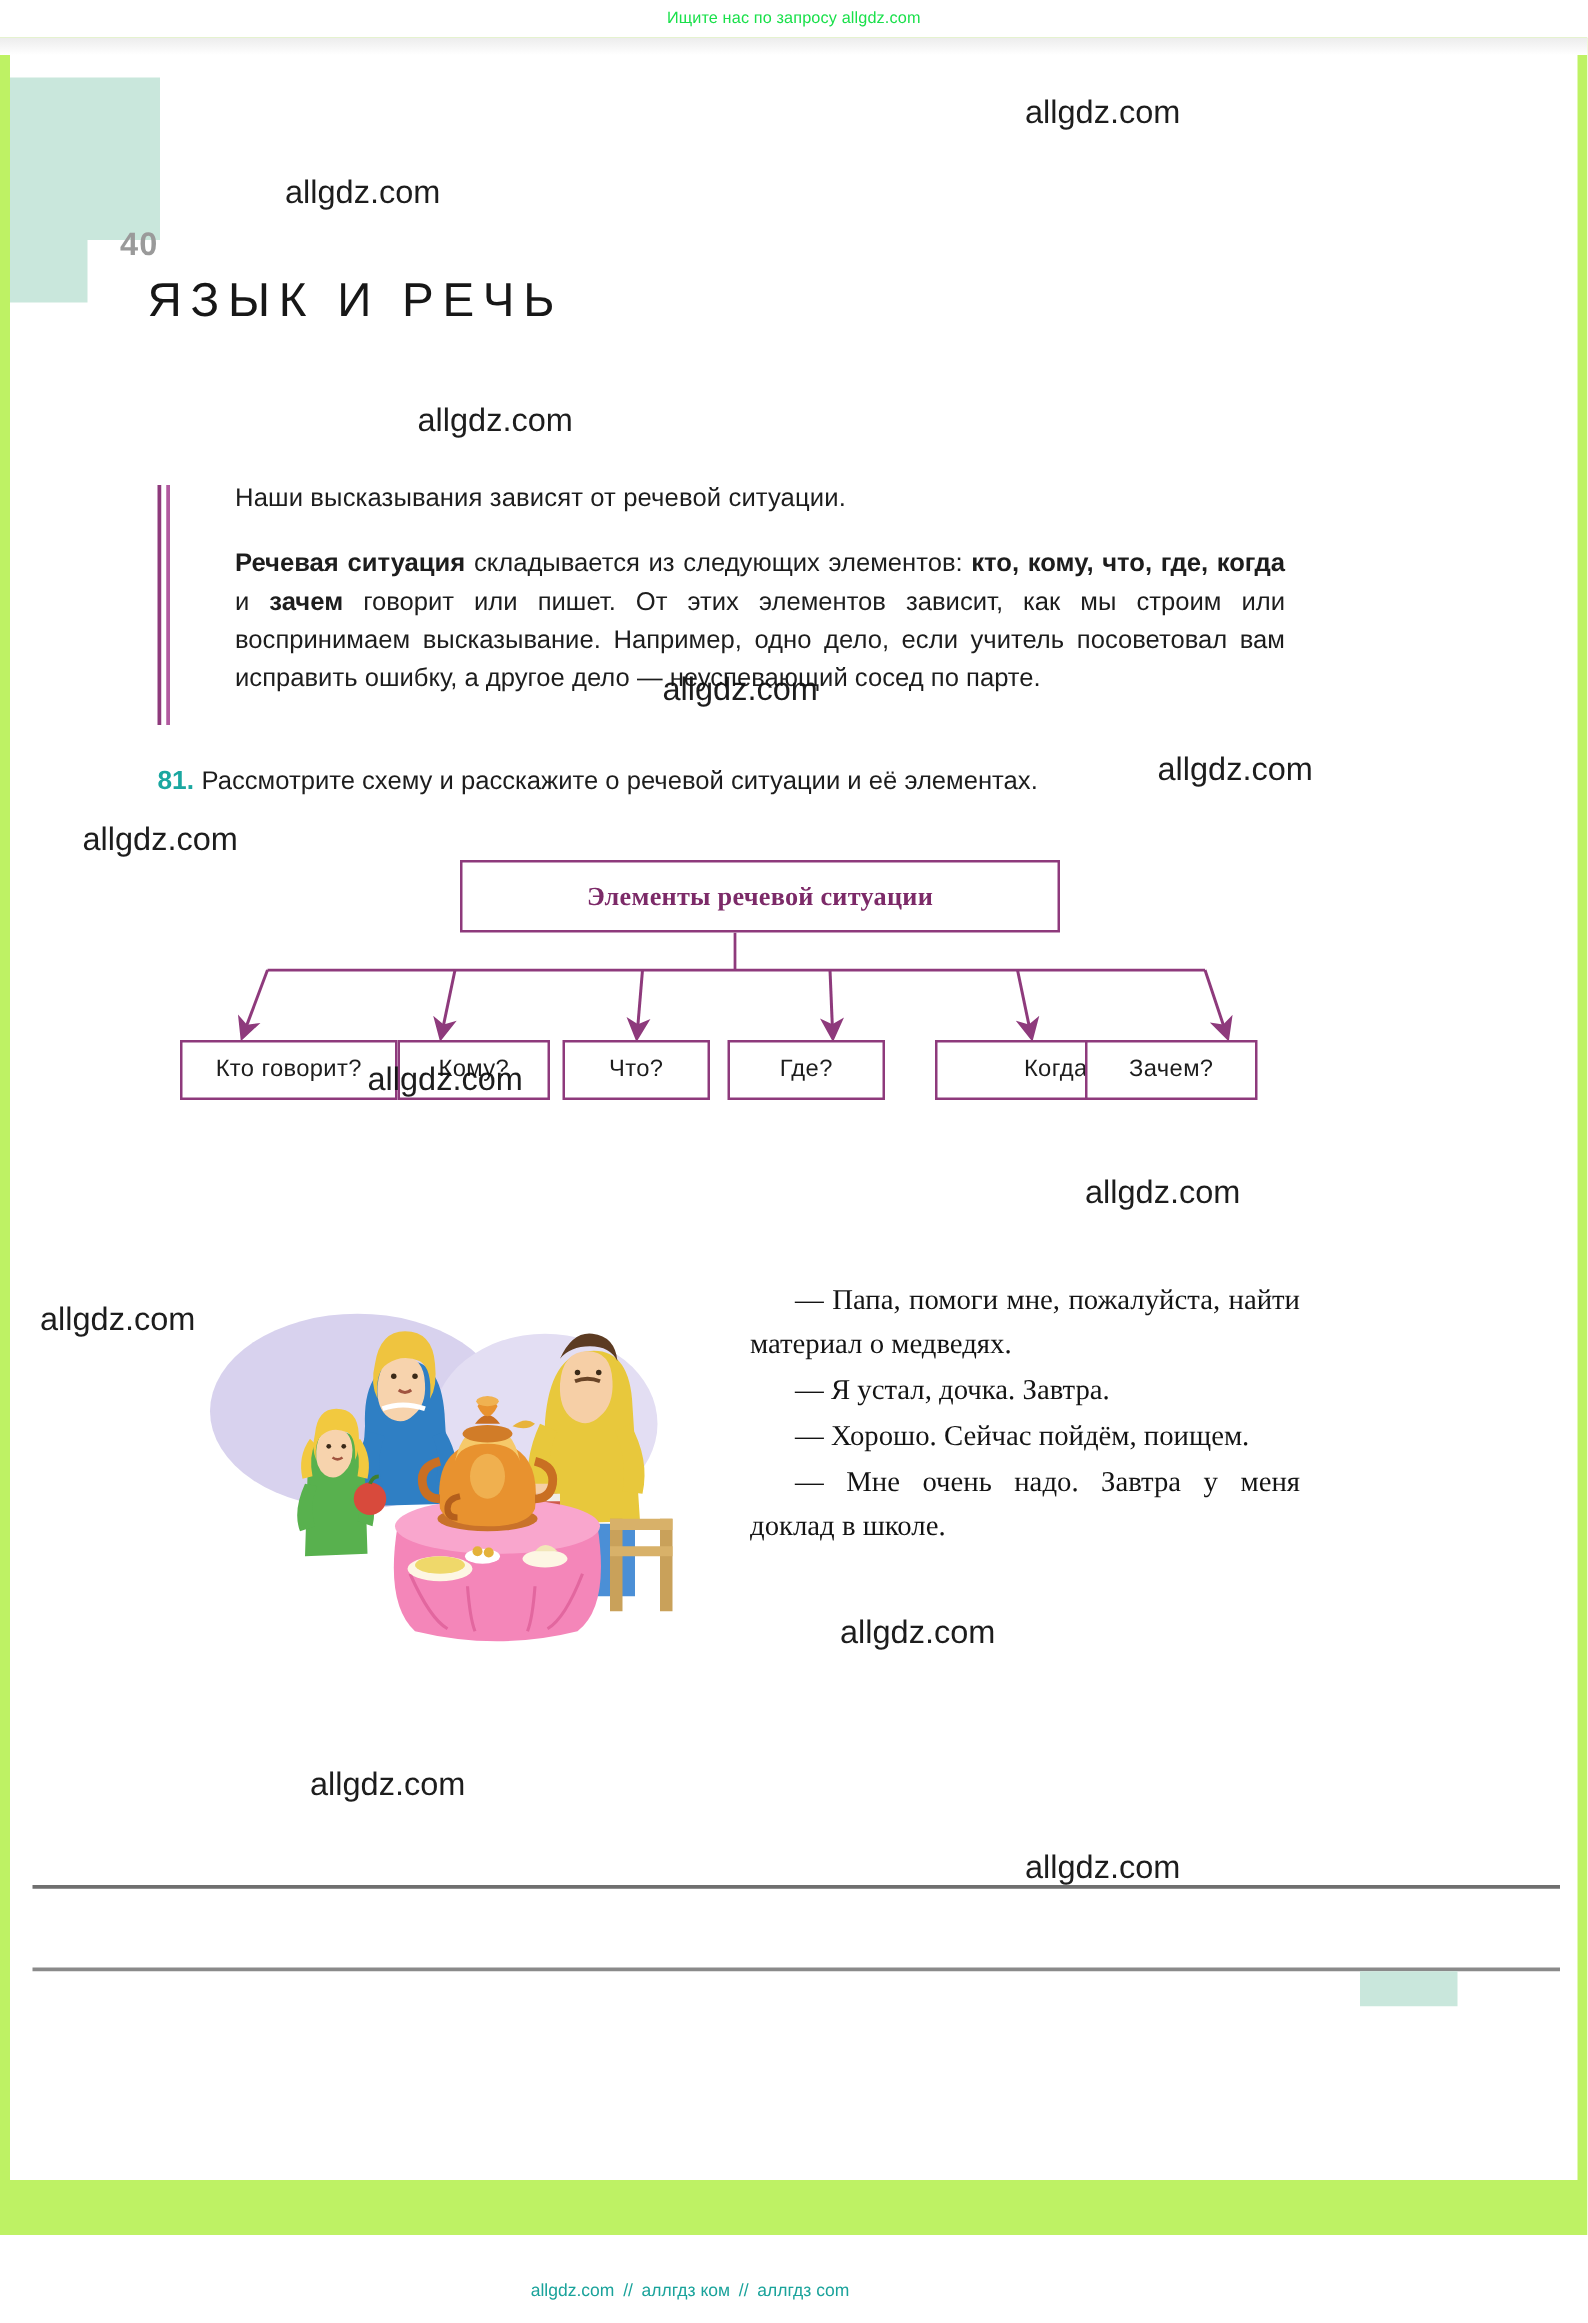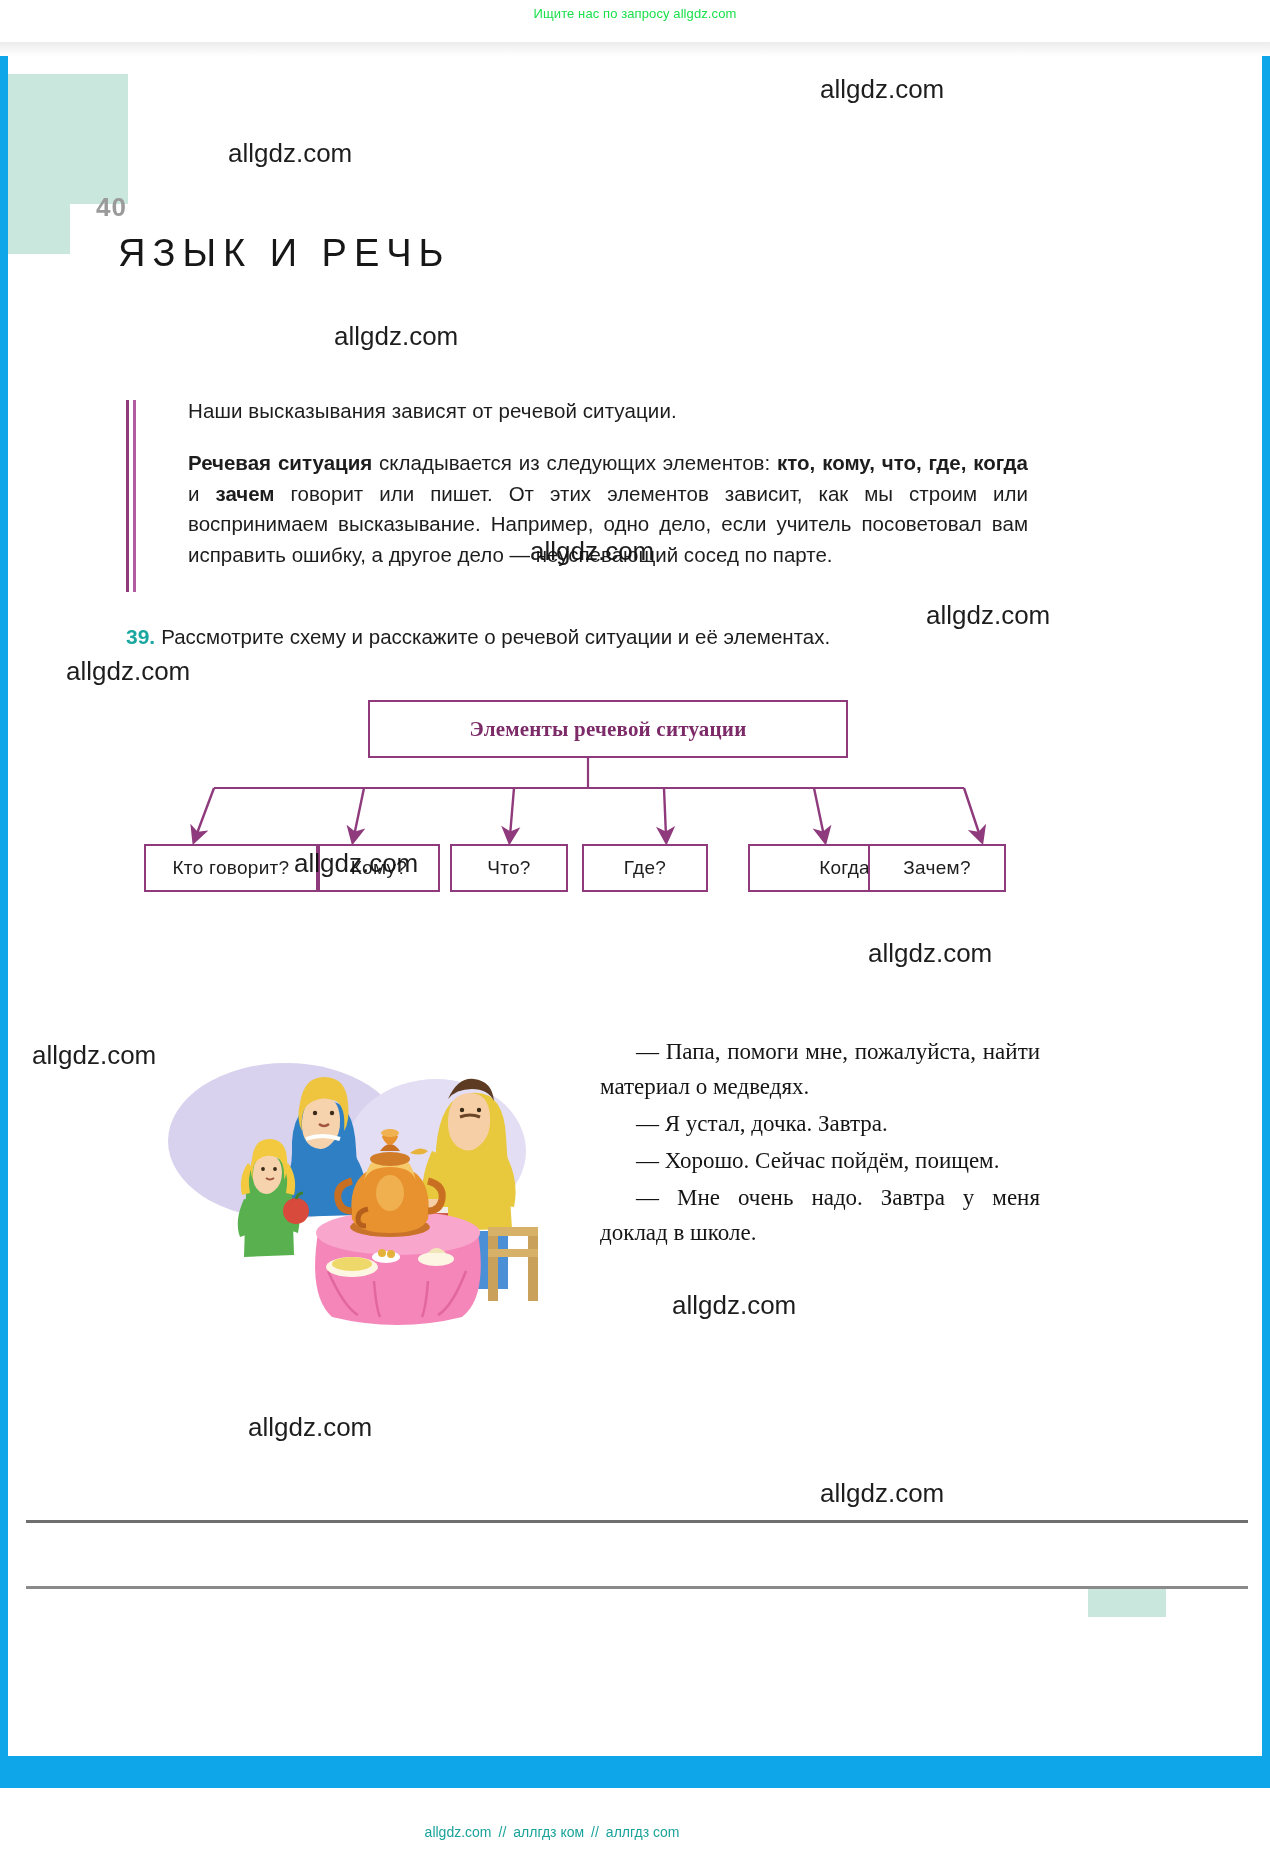--- a/index.html
+++ b/index.html
@@ -18,23 +18,22 @@
   }
   .promo-bar .promo-text{
     display:inline-block; margin-top:6px;
     font-size:13px; color:#19e04a; letter-spacing:.1px;
     font-family:"Liberation Sans", sans-serif;
   }
 
   
   .sheet{
     position:absolute; left:0; top:30px; width:1270px; height:1758px;
-    background:#0ea5e9;
+    background:#bef264;
     box-shadow: 0 1px 0 #dcdcdc inset;
-    margin-top: 12px;
   }
   .sheet-topline{
     position:absolute; left:0; top:0; width:1270px; height:14px;
     background:linear-gradient(#ececec,#ffffff);
   }
   .sheet-inner{
     position:absolute; left:8px; top:14px; width:1254px; height:1700px;
     background:#fff;
   }
 
@@ -191,21 +190,21 @@
 
       <div class="def-block">
         <div class="def-rule"></div>
         <div class="def-body">
           <div class="def-lead">Наши высказывания зависят от речевой ситуации.</div>
           <div class="def-main" id="def-main"><b>Речевая ситуация</b><span> складывается из следующих элементов: </span><b>кто, кому, что, где, когда</b><span> и </span><b>зачем</b><span> говорит или пишет. От этих элементов зависит, как мы строим или воспринимаем высказывание. Например, одно дело, если учитель посоветовал вам исправить ошибку, а другое дело — неуспевающий сосед по парте.</span></div>
         </div>
       </div>
 
       <div class="ex81">
-        <span class="ex-num">39.</span><span>Рассмотрите схему и расскажите о речевой ситуации и её элементах.</span>
+        <span class="ex-num">81.</span><span>Рассмотрите схему и расскажите о речевой ситуации и её элементах.</span>
       </div>
 
       <div class="schema">
         <svg class="schema-svg" viewBox="0 0 910 230">
           <defs>
             <marker id="ah" markerWidth="9" markerHeight="9" refX="4.5" refY="4.5" orient="auto">
               <path d="M0.5,0.5 L8.5,4.5 L0.5,8.5 L2.6,4.5 Z" fill="#8e3a7c"></path>
             </marker>
           </defs>
 

